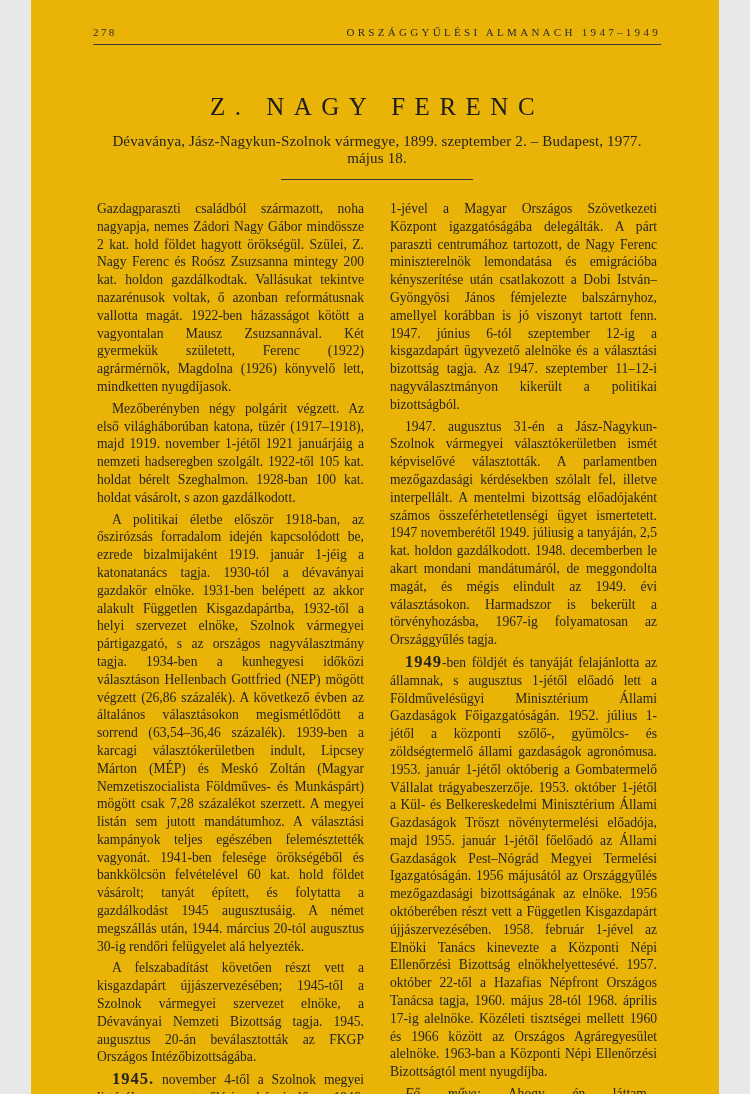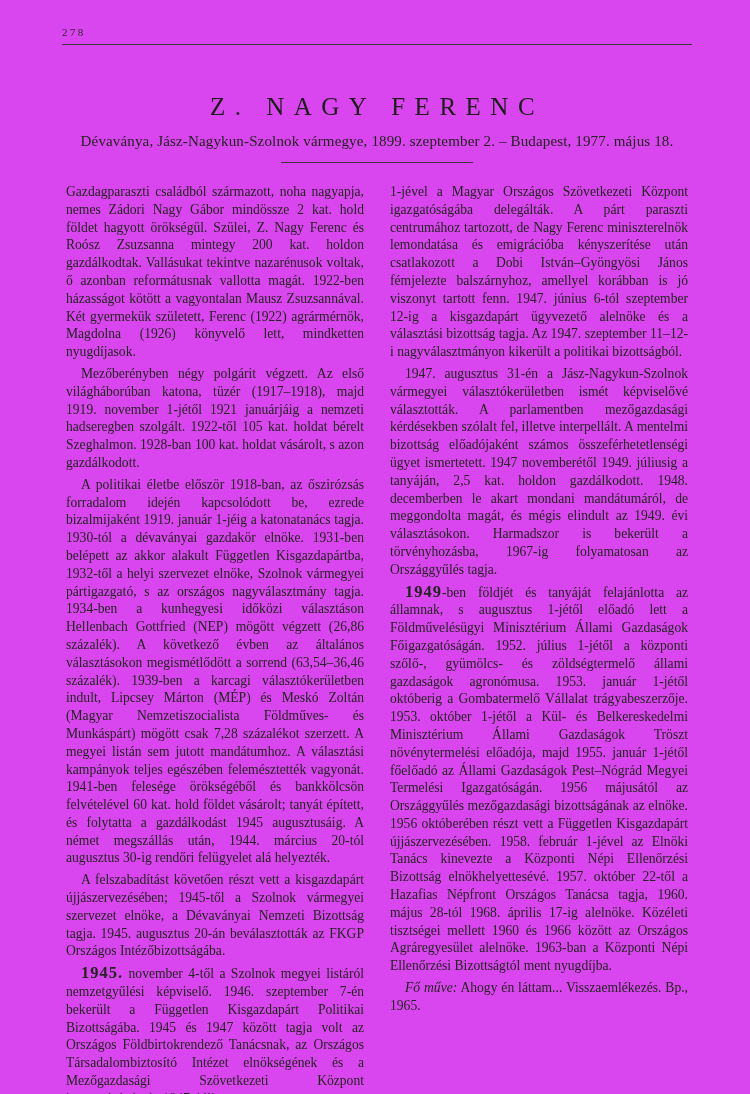--- a/index.html
+++ b/index.html
@@ -1,20 +1,20 @@
 <!DOCTYPE html>
 <html lang="hu"><head>
 <meta charset="utf-8">
 <style>
   html,body{margin:0;padding:0;background:#e8e8e6;}
   .page{
     position:relative;
-    width:750px;height:1094px;
+    width:688px;height:1094px;
     margin:0 auto;
-    background:#d946ef;
+    background:#eab308;
     color:#222;
     font-family:"Liberation Serif","DejaVu Serif",serif;
     overflow:hidden;
     box-sizing:border-box;
   }
   .content{
     position:absolute;
     left:62px;right:58px;top:26px;
   }
   
@@ -59,20 +59,21 @@
   .ital{font-style:italic;}
 </style>
 </head>
 <body>
 
 <div class="page">
   <div class="content">
 
     <div class="runhead">
       <span class="pageno">278</span>
+      <span>ORSZÁGGYŰLÉSI ALMANACH 1947–1949</span>
     </div>
 
     <div class="titleblock">
       <h1 class="name-title">Z. NAGY FERENC</h1>
       <div class="lifedates">Dévaványa, Jász-Nagykun-Szolnok vármegye, 1899. szeptember 2. – Budapest, 1977. május 18.</div>
       <div class="divider"></div>
     </div>
 
     <div class="cols">
       <div class="col">

